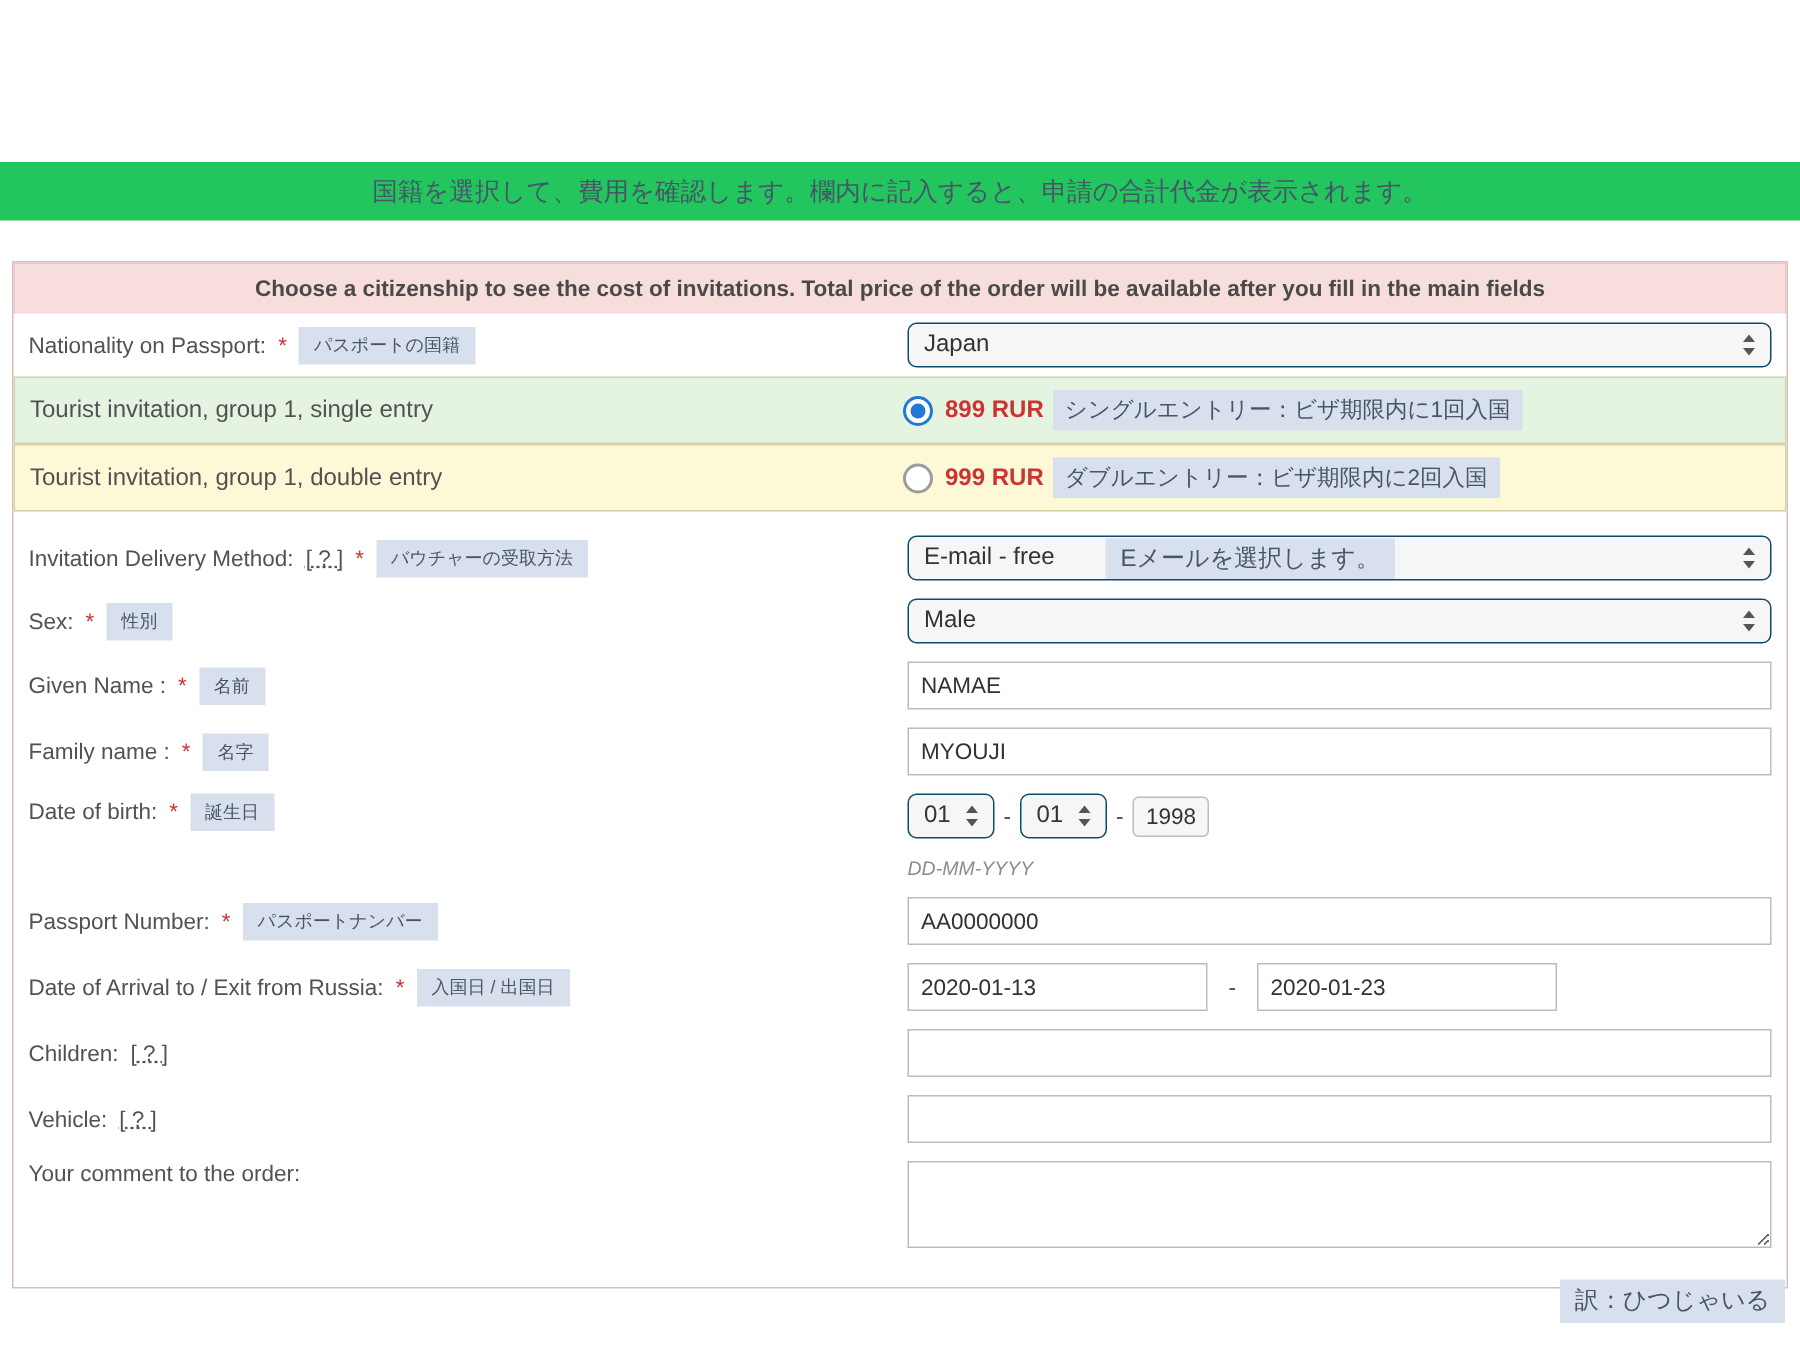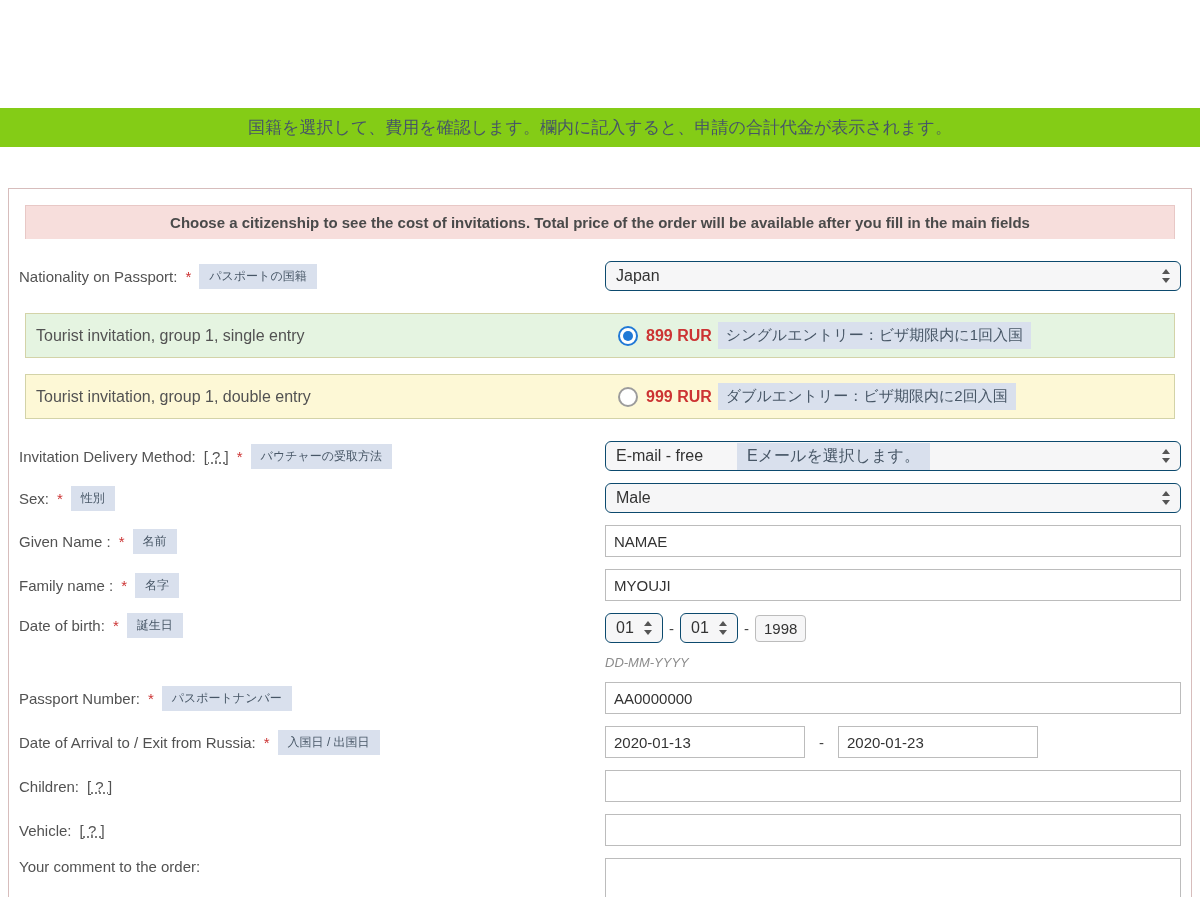--- a/index.html
+++ b/index.html
@@ -1,32 +1,32 @@
 <!DOCTYPE html>
 <html><head>
 <meta charset="utf-8">
 <style>
   * { box-sizing: border-box; margin: 0; padding: 0; }
   body { font-family: Verdana, Arial, sans-serif; font-size: 15px; background: #fff; color: #333; }
   .page { width: 1200px; min-height: 897px; position: relative; padding-top: 108px; }
-  .top-banner { background: #84cc16; color: #475666; text-align: center; padding: 8px 10px; font-size: 17px; margin-bottom: 41px; }
+  .top-banner { background: #22c55e; color: #475666; text-align: center; padding: 8px 10px; font-size: 17px; margin-bottom: 27px; }
   .form-wrap { border: 1px solid #d7bdbc; margin: 0 8px; background: #fff; padding-bottom: 20px; }
-  .notice { background: #f7dedc; color: #4a4a4a; font-weight: bold; text-align: center; padding: 8px 10px; font-size: 15px; border: 1px solid #e8c8c6; border-bottom: 0; margin: 16px; }
+  .notice { background: #f7dedc; color: #4a4a4a; font-weight: bold; text-align: center; padding: 8px 10px; font-size: 15px; border: 1px solid #e8c8c6; border-bottom: 0; margin: 0; }
   .row { display: flex; align-items: center; padding: 6px 6px; }
   .left { width: 590px; display: flex; align-items: center; gap: 8px; color: #525252; padding-left: 4px;}
   .right { flex: 1; display: flex; align-items: center; gap: 8px; padding-right: 4px;}
   .req { color: #c33; }
   .tag { background: #d9e0ed; color: #475666; padding: 4px 10px; font-size: 12px; }
   .select-box { position: relative; background: #f6f6f7; border: 1px solid #0c4a6e; border-radius: 6px; padding: 4px 26px 4px 10px; font-size: 16px; color: #333; width: 100%; height: 30px; display:flex; align-items:center;}
   .select-box.small { width: 58px; }
   .select-arrows { position: absolute; right: 8px; top: 50%; transform: translateY(-50%); width: 10px; height: 14px; }
   .select-arrows::before, .select-arrows::after { content:""; position:absolute; left:0; width:0; height:0; border-left:4px solid transparent; border-right:4px solid transparent; }
   .select-arrows::before { top:0; border-bottom:5px solid #555;}
   .select-arrows::after { bottom:0; border-top:5px solid #555;}
-  .opt-row { display: flex; align-items: center; padding: 8px 8px; border: 1px solid #d3d3a8; margin: 16px; }
+  .opt-row { display: flex; align-items: center; padding: 8px 8px; border: 1px solid #d3d3a8; margin: 0; }
   .opt-row.green { background: #e5f4e1; }
   .opt-row.yellow { background: #fdf8d6; }
   .opt-left { width: 584px; color: #525252; font-size: 16px; padding-left: 2px;}
   .opt-right { flex:1; display:flex; align-items:center; gap: 6px;}
   .radio { width: 20px; height: 20px; border: 2px solid #9c9c9c; border-radius: 50%; display: inline-flex; align-items:center; justify-content:center; background:#fff;}
   .radio.checked { border-color: #2079d6;}
   .radio .dot { width: 10px; height: 10px; border-radius: 50%; background: #2079d6; display:none;}
   .radio.checked .dot { display:block;}
   .price { color: #c33; font-weight: bold; font-size: 16px; margin-left: 2px;}
   .opt-tag { background: #d9e0ed; color: #475666; padding: 4px 8px; font-size: 15px;}

